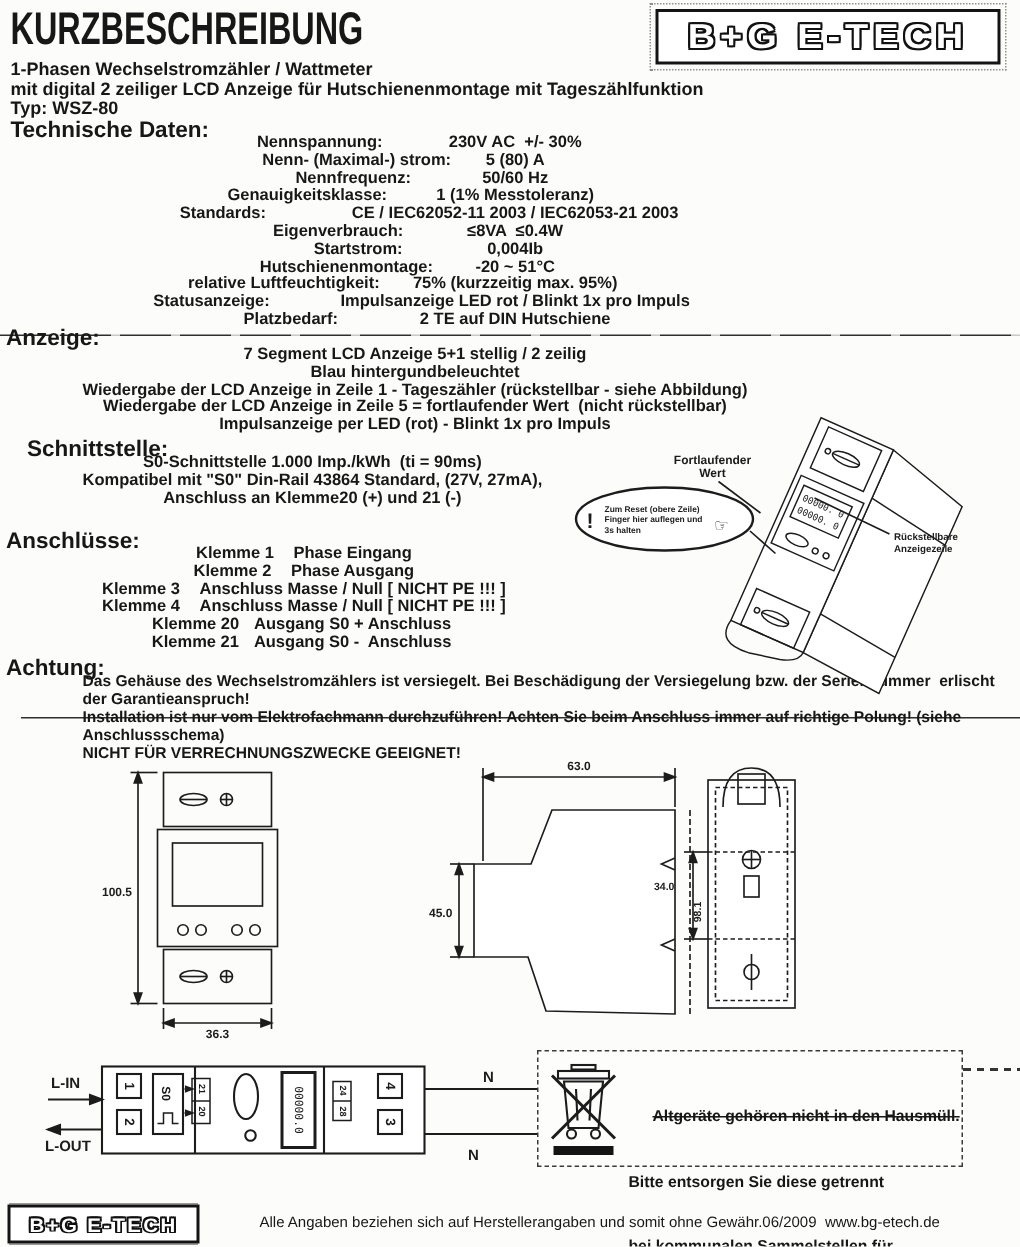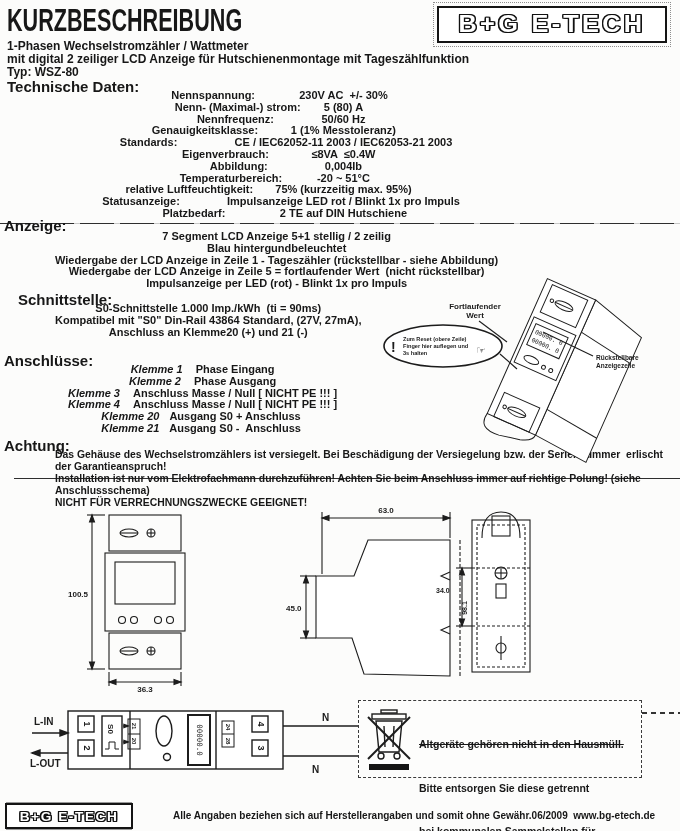--- a/index.html
+++ b/index.html
@@ -21,41 +21,41 @@
   .hollow{
     color:#fff;font-weight:bold;
     text-shadow:-1.2px -1.2px 0 #111,1.2px -1.2px 0 #111,-1.2px 1.2px 0 #111,
       1.2px 1.2px 0 #111,-1.2px 0 0 #111,1.2px 0 0 #111,0 -1.2px 0 #111,0 1.2px 0 #111;
   }
   .logo-box .hollow{font-size:23px;letter-spacing:3px;transform:scaleX(1.1);}
   .sub{left:7px;font-size:12px;font-weight:bold;white-space:pre;}
   .sechead{left:4px;font-size:15px;font-weight:bold;white-space:pre;}
   .trow,.krow,.line{height:11.8px;line-height:11.8px;font-size:11px;font-weight:bold;white-space:pre;}
   .lbl{display:inline-block;width:172px;}
-  .kl{display:inline-block;width:78px;font-style:italic;}
+  .kl{display:inline-block;width:78px;}
   .block{position:absolute;left:55px;text-align:center;}
   .ach{font-size:10.4px;font-weight:bold;line-height:12px;white-space:pre;}
   .scanline{position:absolute;left:0;width:680px;height:1.4px;
     background:repeating-linear-gradient(90deg,#2e2e2e 0 34px,rgba(46,46,46,.25) 34px 40px);}
   .scanline2{position:absolute;height:1.4px;background:#2e2e2e;}
   .scandash{position:absolute;height:1.5px;
     background:repeating-linear-gradient(90deg,#333 0 5px,transparent 5px 9px);}
   .disposal{
     left:358px;top:700px;width:284px;height:78px;
     border:1.5px dashed #3a3a3a;background:#fdfdfc;display:flex;align-items:flex-start;
   }
   .disposal .txt{padding:7px 0 0 8px;font-size:10.5px;font-weight:bold;line-height:14.5px;white-space:pre;}
-  .struck{text-decoration:line-through;text-decoration-thickness:1.4px;}
+  .struck{text-decoration:line-through;text-decoration-thickness:1.4px;margin-left:16px;}
   .footer-logo{
     left:5px;top:803px;width:128px;height:26px;border:2px solid #141414;
     display:flex;align-items:center;justify-content:center;background:#fff;
     box-shadow:0 -2px 0 -1px #9a9a9a,0 2px 0 -1px #9a9a9a;
   }
   .footer-logo .hollow{font-size:13px;letter-spacing:1.5px;transform:scaleX(1.05);}
-  .footer-note{left:173px;top:810px;font-size:10px;font-weight:bold;white-space:pre;}
+  .footer-note{left:173px;top:810px;font-size:10px;font-weight:normal;white-space:pre;}
   svg text{font-family:"Liberation Sans","DejaVu Sans",sans-serif;}
   svg .mono{font-family:"DejaVu Sans Mono",monospace;}
 </style>
 </head>
 <body>
 
 <div class="abs doc-title">KURZBESCHREIBUNG</div>
 <div class="abs logo-box">
   <span class="hollow">B+G E-TECH</span>
 </div>
@@ -64,22 +64,22 @@
 <div class="abs sub" style="top:65px">Typ: WSZ-80</div>
 
 <div class="abs sechead" style="left:7px;top:78px">Technische Daten:</div>
 <div class="block" style="top:90px">
   <div class="trow"><span class="lbl">Nennspannung:</span><span>230V AC  +/- 30%</span></div>
   <div class="trow"><span class="lbl">Nenn- (Maximal-) strom:</span><span>5 (80) A</span></div>
   <div class="trow"><span class="lbl">Nennfrequenz:</span><span>50/60 Hz</span></div>
   <div class="trow"><span class="lbl">Genauigkeitsklasse:</span><span>1 (1% Messtoleranz)</span></div>
   <div class="trow"><span class="lbl">Standards:</span><span>CE / IEC62052-11 2003 / IEC62053-21 2003</span></div>
   <div class="trow"><span class="lbl">Eigenverbrauch:</span><span>≤8VA  ≤0.4W</span></div>
-  <div class="trow"><span class="lbl">Abbildung:</span><span>0,004Ib</span></div>
-  <div class="trow"><span class="lbl">Temperaturbereich:</span><span>-20 ~ 51°C</span></div>
+  <div class="trow"><span class="lbl">Startstrom:</span><span>0,004Ib</span></div>
+  <div class="trow"><span class="lbl">Hutschienenmontage:</span><span>-20 ~ 51°C</span></div>
   <div class="trow"><span class="lbl">relative Luftfeuchtigkeit:</span><span>75% (kurzzeitig max. 95%)</span></div>
   <div class="trow"><span class="lbl">Statusanzeige:</span><span>Impulsanzeige LED rot / Blinkt 1x pro Impuls</span></div>
   <div class="trow"><span class="lbl">Platzbedarf:</span><span>2 TE auf DIN Hutschiene</span></div>
 </div>
 
 <div class="scanline" style="top:223px"></div>
 <div class="abs sechead" style="top:217px">Anzeige:</div>
 <div class="block" style="top:231px">
   <div class="line">7 Segment LCD Anzeige 5+1 stellig / 2 zeilig</div>
   <div class="line">Blau hintergundbeleuchtet</div>

